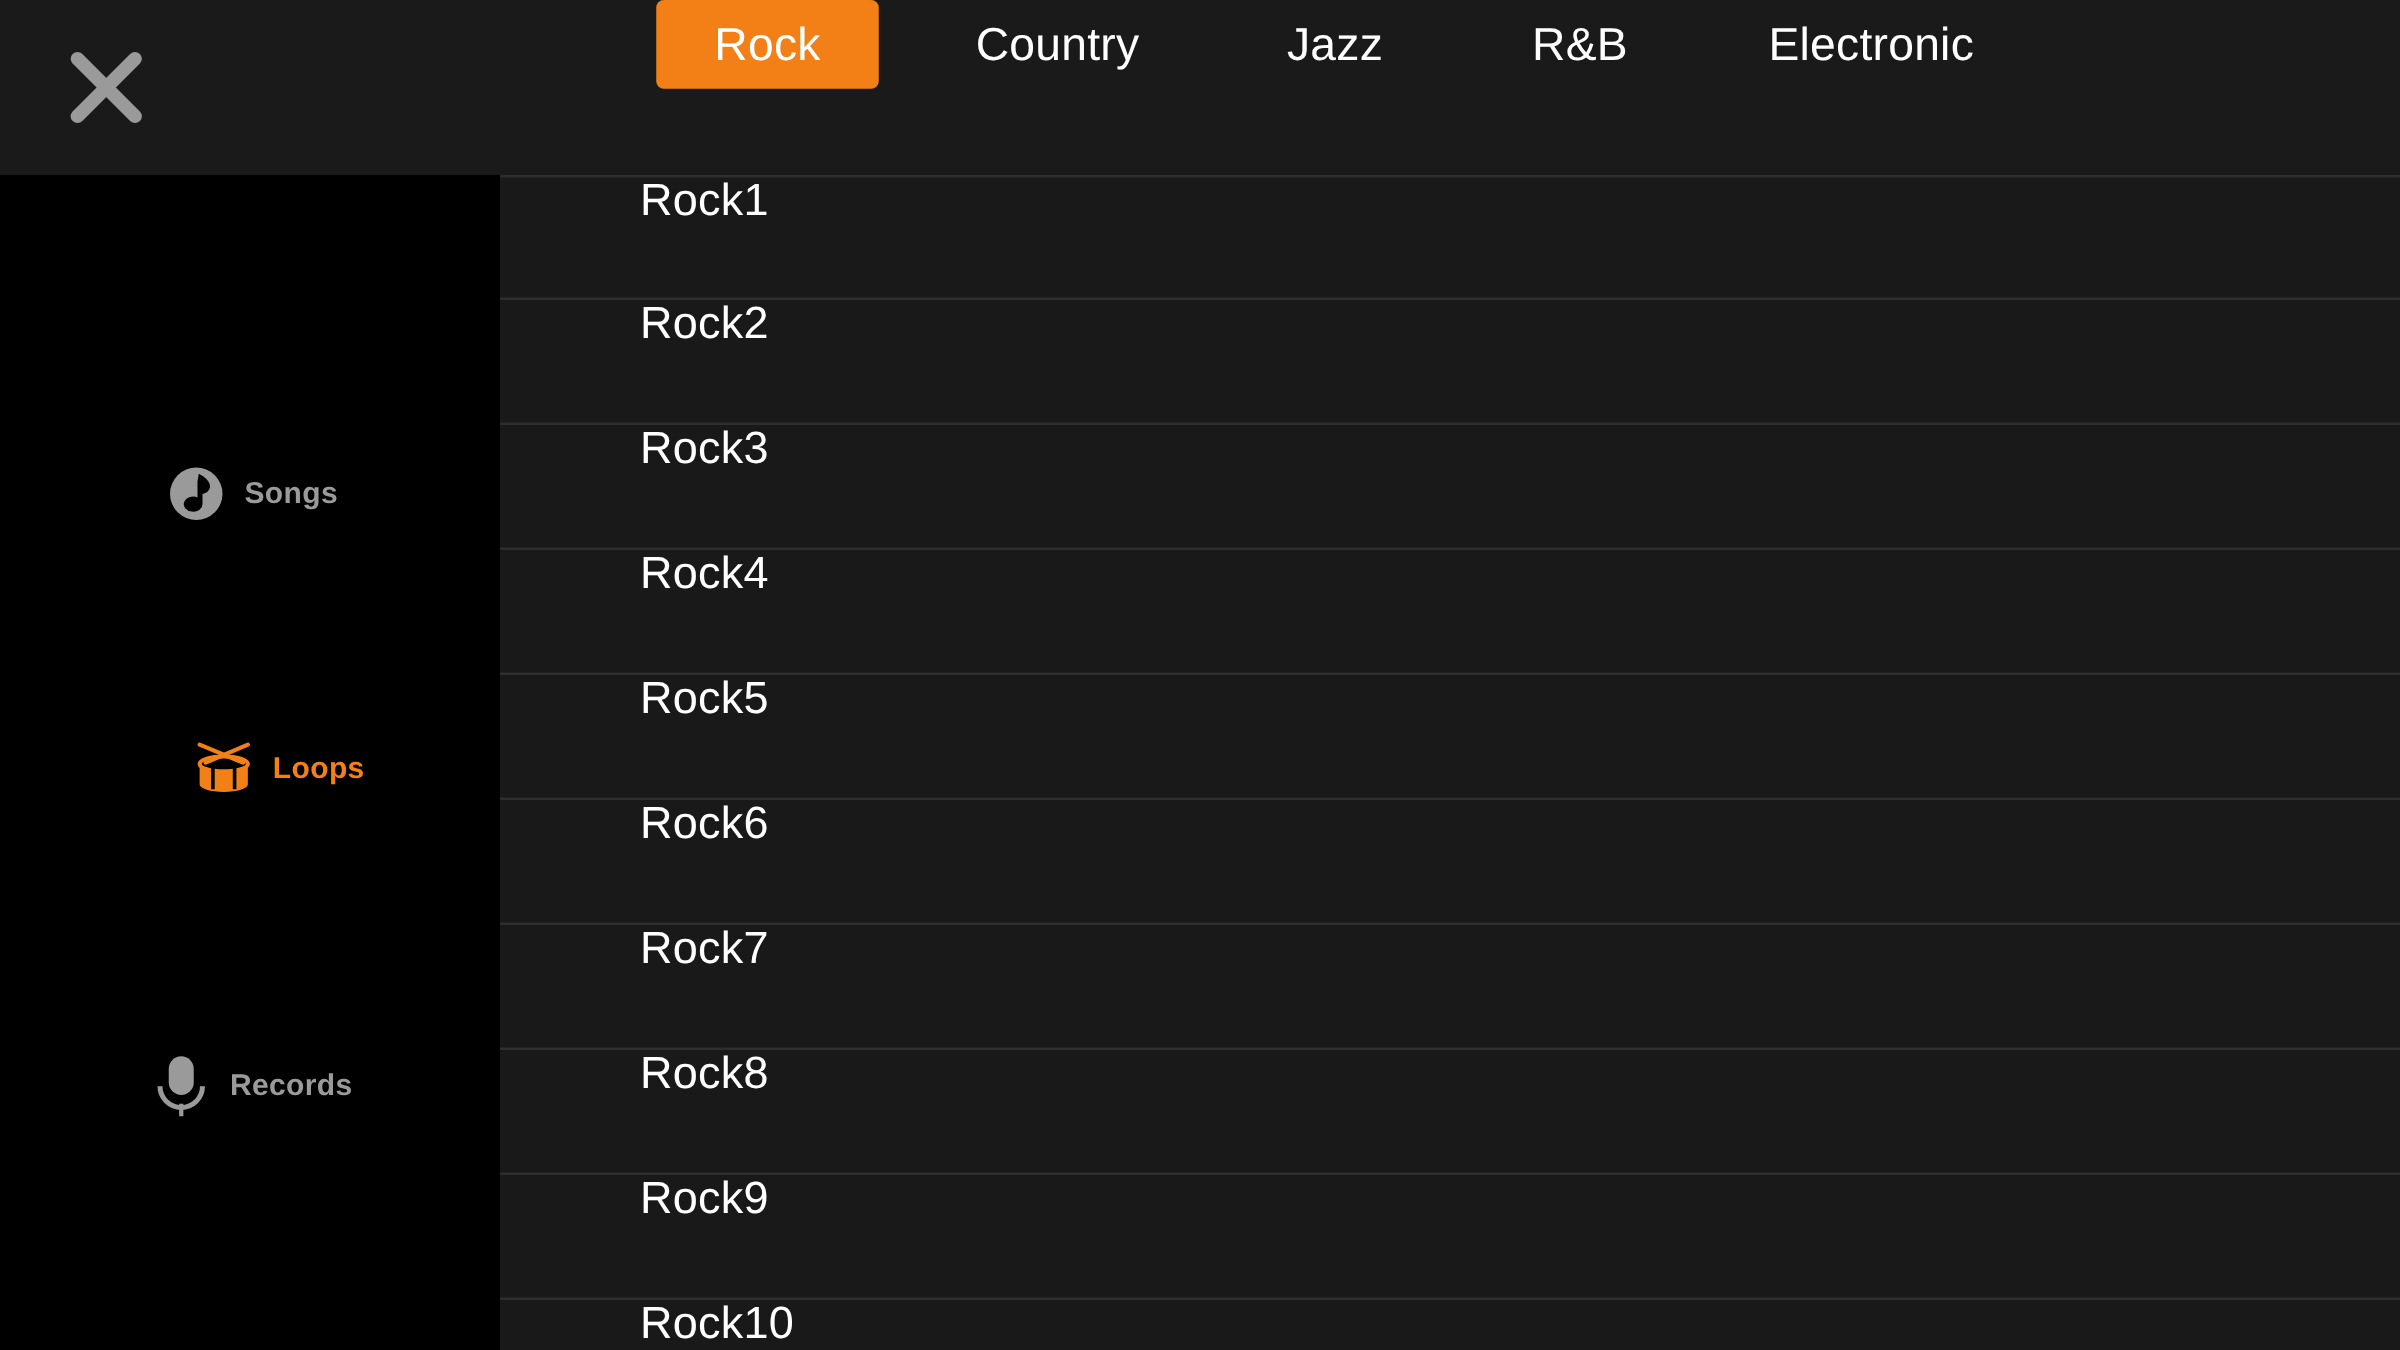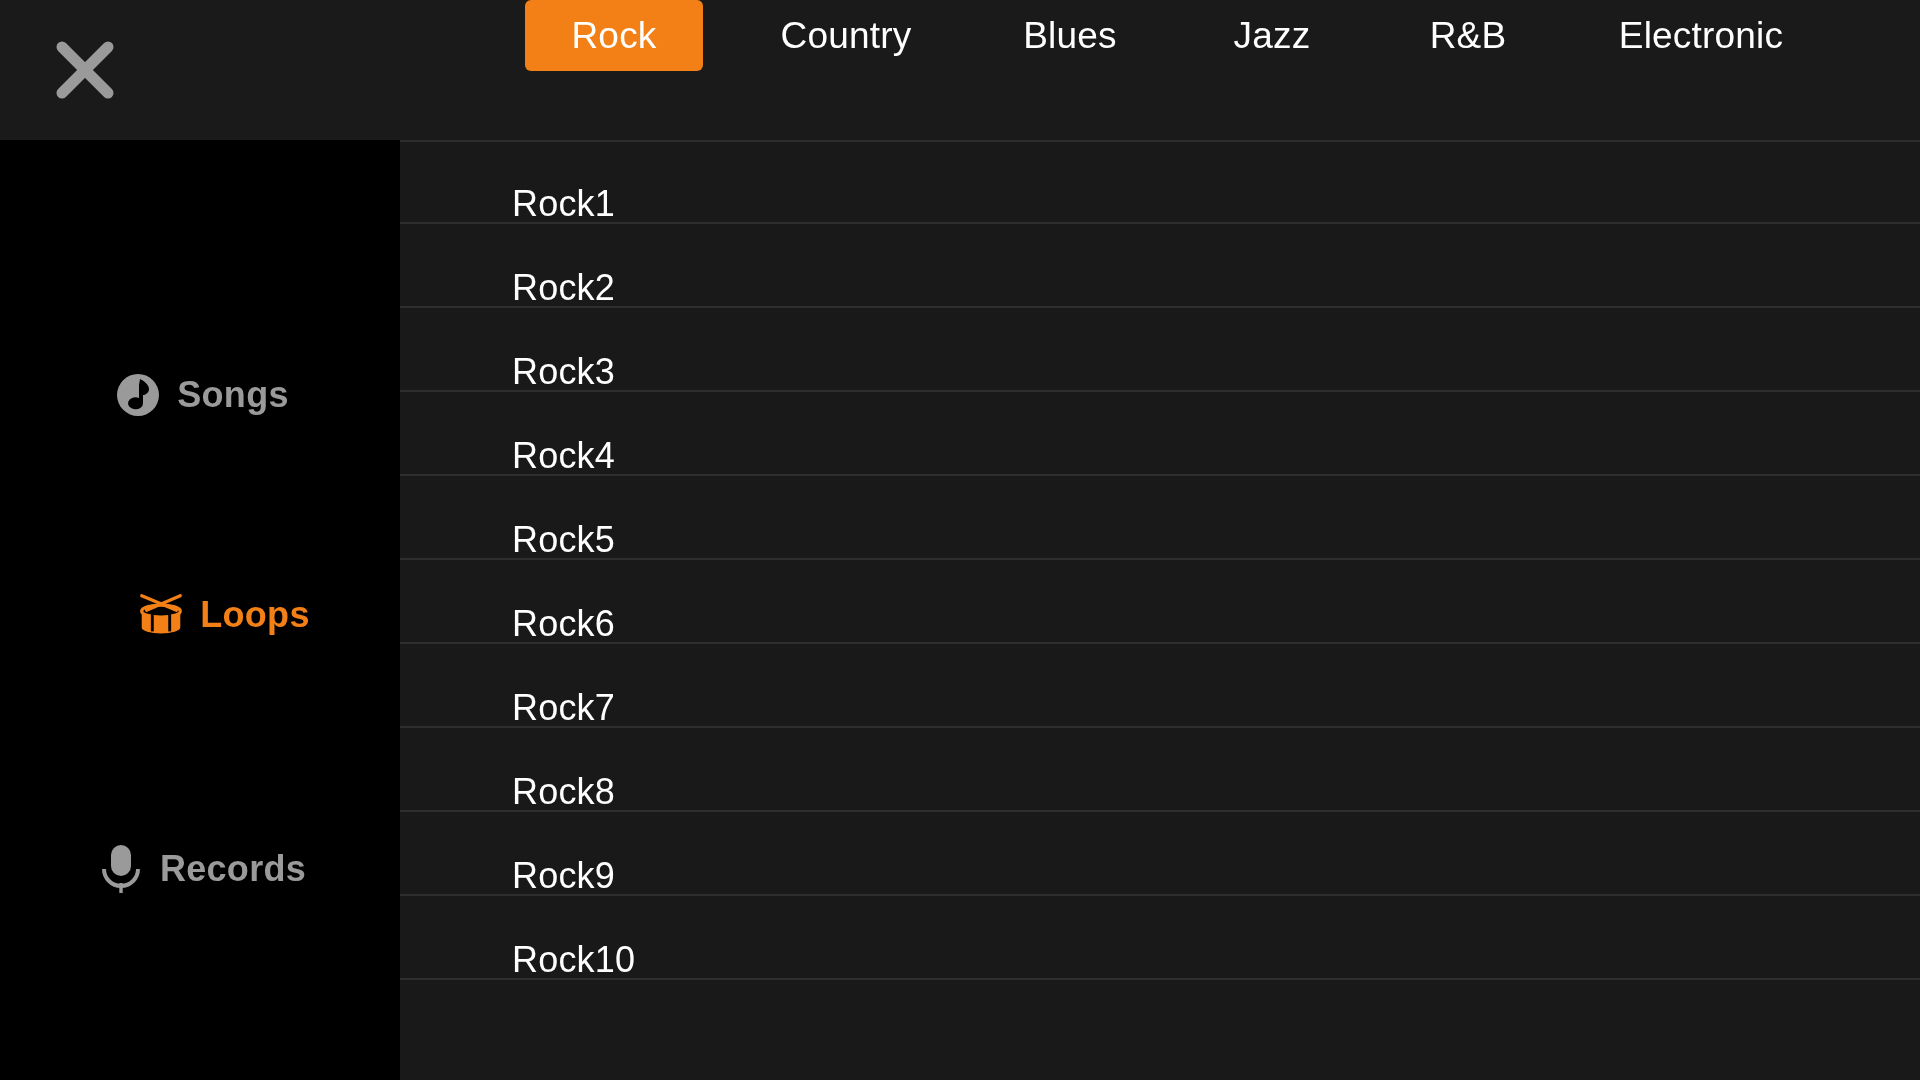--- a/index.html
+++ b/index.html
@@ -55,41 +55,41 @@
   .side-item {
     position:absolute;
     left:0; width:400px;
     height:90px;
     display:flex; align-items:center; justify-content:center;
     cursor:pointer;
     gap:12px;
   }
   .side-item .s-icon { display:flex; align-items:center; justify-content:center; width:54px; height:54px; flex:0 0 auto; }
   .side-item .s-label {
-    font-size:36px;
+    font-size:24px;
     font-weight:bold;
     letter-spacing:0.3px;
     line-height:1;
     text-align:right;
   }
   .side-item.inactive .s-label { color:#9a9a9a; }
   .side-item.active .s-label { color:#f28016; }
 
   
   .list-panel {
     position:absolute; left:400px; top:140px;
     width:1520px; height:940px;
     background:#191919;
     overflow:hidden;
   }
   .row {
     position:relative;
-    height:84px;
+    height:100px;
     border-bottom:2px solid #2e2e2e;
-    display:flex; align-items:flex-end;
+    display:flex; align-items:flex-start;
     cursor:pointer;
   }
   .row:first-child { border-top:2px solid #2e2e2e; }
   .row-label {
     margin-left:112px;
     color:#ffffff;
     font-size:36px;
     letter-spacing:0.2px;
     line-height:1;
   }
@@ -106,21 +106,20 @@
         <svg width="70" height="70" viewBox="0 0 70 70">
           <line x1="12" y1="12" x2="58" y2="58" stroke="#9a9a9a" stroke-width="11" stroke-linecap="round"></line>
           <line x1="58" y1="12" x2="12" y2="58" stroke="#9a9a9a" stroke-width="11" stroke-linecap="round"></line>
         </svg>
       </span>
     </div>
 
     <div class="tabs" id="tabs-container">
         <div class="tab active" style="width: 178px; margin-left: 0px;">Rock</div>
         <div class="tab" style="width: 182px; margin-left: 52px;">Country</div>
-        <div class="tab" style="width: 142px; margin-left: 62px;">Blues</div>
         <div class="tab" style="width: 110px; margin-left: 76px;">Jazz</div>
         <div class="tab" style="width: 126px; margin-left: 78px;">R&amp;B</div>
         <div class="tab" style="width: 216px; margin-left: 62px;">Electronic</div>
       </div>
   </div>
 
   <div class="sidebar" id="sidebar-container">
       <div class="side-item inactive" style="top: 210px;">
         <span class="s-icon">
           <svg width="50" height="50" viewBox="0 0 50 50">

